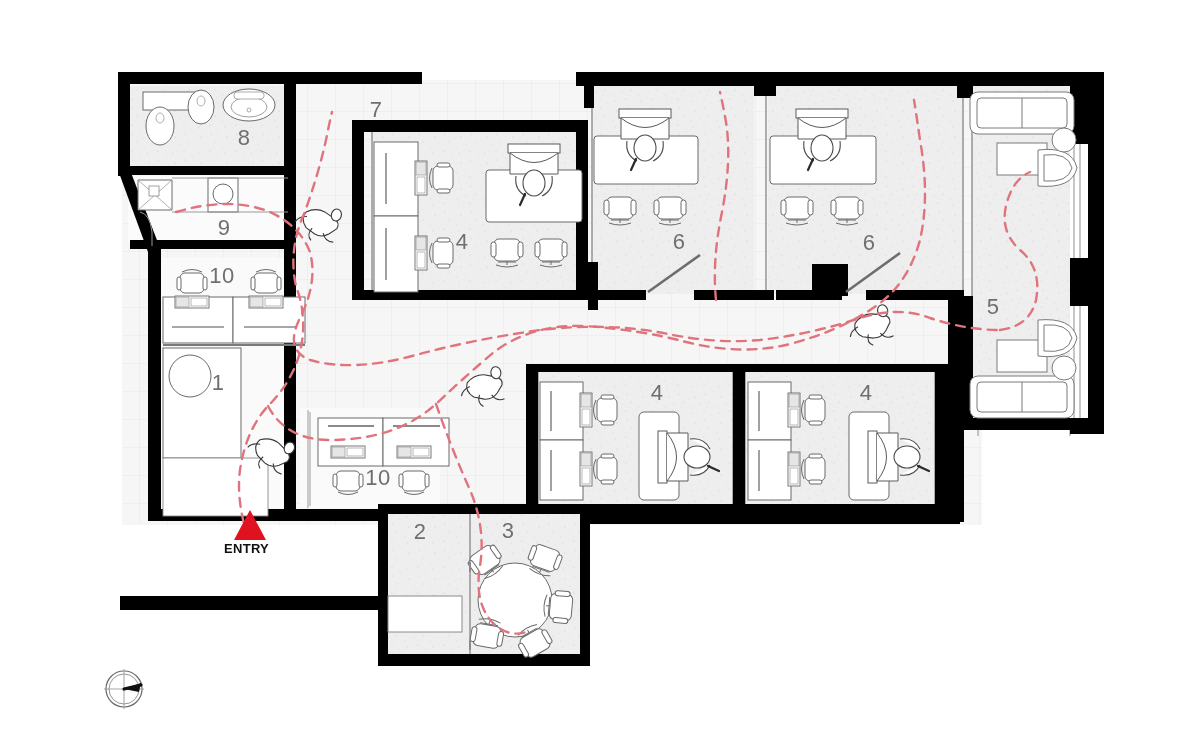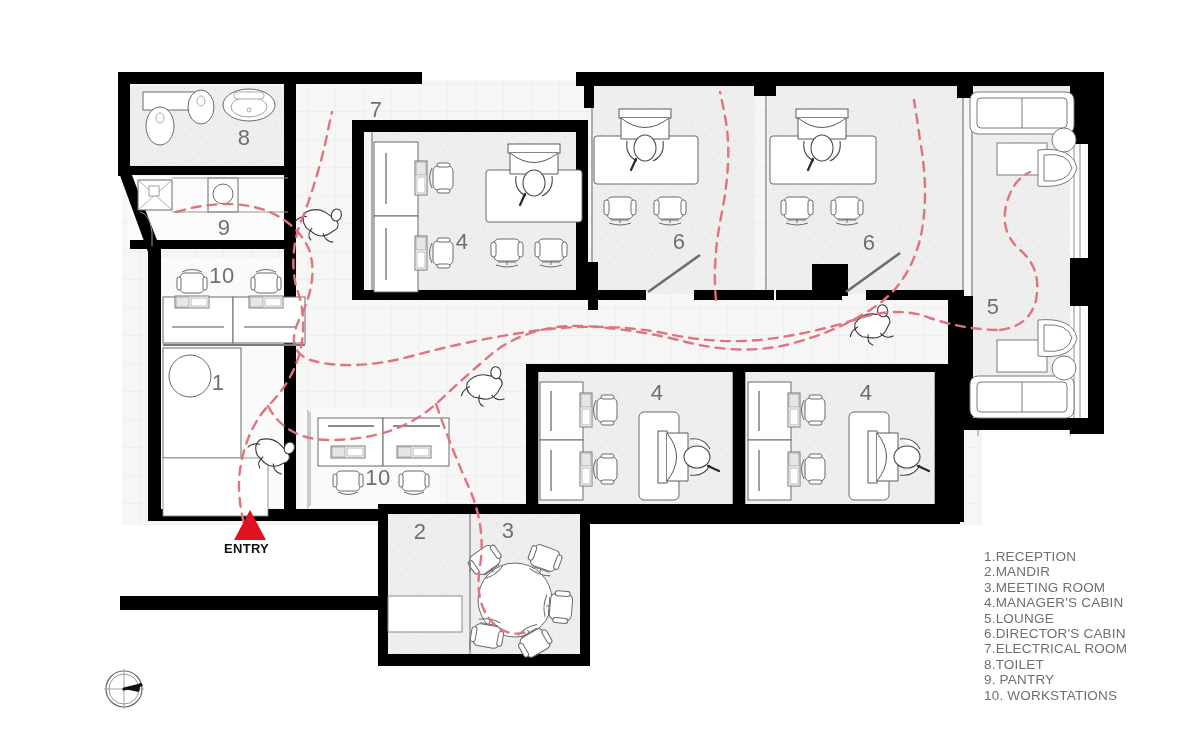--- a/index.html
+++ b/index.html
@@ -448,25 +448,13 @@
       <div style="position: absolute; left: 993px; top: 307px; transform: translate(-50%, -50%); font-family: &quot;Liberation Sans&quot;, sans-serif; font-size: 22px; color: rgb(111, 111, 111); letter-spacing: 0.5px;">5</div>
       <div style="position: absolute; left: 378px; top: 478px; transform: translate(-50%, -50%); font-family: &quot;Liberation Sans&quot;, sans-serif; font-size: 22px; color: rgb(111, 111, 111); letter-spacing: 0.5px;">10</div>
       <div style="position: absolute; left: 657px; top: 393px; transform: translate(-50%, -50%); font-family: &quot;Liberation Sans&quot;, sans-serif; font-size: 22px; color: rgb(111, 111, 111); letter-spacing: 0.5px;">4</div>
       <div style="position: absolute; left: 866px; top: 393px; transform: translate(-50%, -50%); font-family: &quot;Liberation Sans&quot;, sans-serif; font-size: 22px; color: rgb(111, 111, 111); letter-spacing: 0.5px;">4</div>
       <div style="position: absolute; left: 420px; top: 532px; transform: translate(-50%, -50%); font-family: &quot;Liberation Sans&quot;, sans-serif; font-size: 22px; color: rgb(111, 111, 111); letter-spacing: 0.5px;">2</div>
       <div style="position: absolute; left: 508px; top: 531px; transform: translate(-50%, -50%); font-family: &quot;Liberation Sans&quot;, sans-serif; font-size: 22px; color: rgb(111, 111, 111); letter-spacing: 0.5px;">3</div>
     </div>
 
   <div id="entry-label" style="position:absolute;left:224px;top:541px;font-size:13px;font-weight:bold;color:#111;letter-spacing:.3px;">ENTRY</div>
 
-  <div class="legend" id="legend-box">
-      <div>1.RECEPTION</div>
-      <div>2.MANDIR</div>
-      <div>3.MEETING ROOM</div>
-      <div>4.MANAGER'S CABIN</div>
-      <div>5.LOUNGE</div>
-      <div>6.DIRECTOR'S CABIN</div>
-      <div>7.ELECTRICAL ROOM</div>
-      <div>8.TOILET</div>
-      <div>9. PANTRY</div>
-      <div>10. WORKSTATIONS</div>
-    </div>
 </div>
 
 </body></html>

